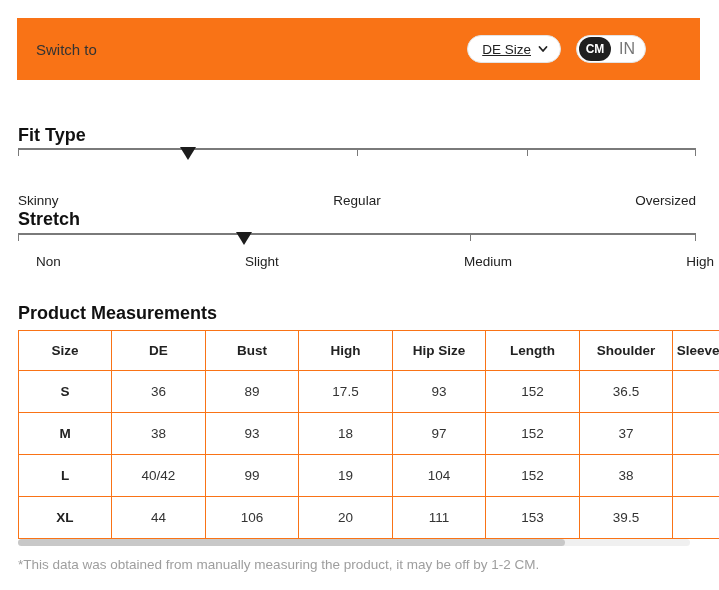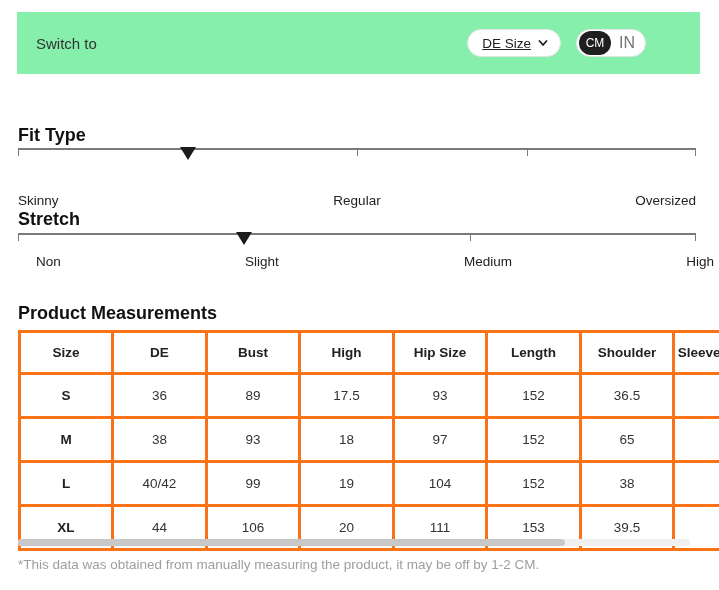--- a/index.html
+++ b/index.html
@@ -2,38 +2,38 @@
 <html><head>
 <meta charset="utf-8">
 <style>
   html,body{margin:0;padding:0;}
   body{
     width:719px;height:590px;position:relative;overflow:hidden;
     background:#ffffff;font-family:"Liberation Sans",sans-serif;color:#222;
   }
   
   .switch-bar{
-    position:absolute;left:17px;top:12px;width:683px;height:62px;
-    background:#86efac;display:flex;align-items:center;
+    position:absolute;left:17px;top:18px;width:683px;height:62px;
+    background:#f97316;display:flex;align-items:center;
     padding:0 54px 0 19px;box-sizing:border-box;gap:28px;
   }
   .switch-label{font-size:15px;color:#333;}
   .switch-controls{margin-left:auto;display:flex;align-items:center;gap:15px;}
   .pill{
     background:#fff;border:1px solid #e3e3e3;border-radius:16px;height:28px;
     display:flex;align-items:center;box-sizing:border-box;
   }
   .size-dropdown{padding:0 12px 0 14px;gap:7px;cursor:pointer;text-decoration:underline;}
   .size-dropdown .dd-label{font-size:13.5px;color:#222;}
   .chevron{width:10px;height:10px;display:block;}
   .unit-toggle{padding:2px;width:70px;justify-content:flex-start;}
   .unit-selected{
     background:#1f1f1f;color:#fff;border-radius:12px;height:24px;min-width:32px;
     display:flex;align-items:center;justify-content:center;
-    font-size:12px;font-weight:normal;cursor:pointer;
+    font-size:12px;font-weight:bold;cursor:pointer;
   }
   .unit-unselected{
     color:#767676;font-size:16px;flex:1;text-align:center;cursor:pointer;
   }
   
   .section-title{
     position:absolute;left:18px;font-size:18px;font-weight:bold;color:#111;
     line-height:24px;white-space:nowrap;
   }
   #fit-title{top:108px;}
@@ -58,21 +58,21 @@
   }
   .lbl-start{left:0;}
   .lbl-end{right:0;}
   .lbl-mid{transform:translateX(-50%);}
   
   .meas-table{
     position:absolute;left:18px;top:330px;border-collapse:collapse;
     table-layout:fixed;width:754px;background:#fff;
   }
   .meas-table th,.meas-table td{
-    border:3px solid #f97316;text-align:center;vertical-align:middle;
+    border:1px solid #f97316;text-align:center;vertical-align:middle;
     font-size:13.5px;color:#333;padding:0;overflow:hidden;white-space:nowrap;
   }
   .meas-table th{height:39px;font-weight:bold;color:#222;}
   .meas-table td{height:41px;}
   .meas-table td.size-cell{font-weight:bold;color:#222;}
   
   .hscroll-track{
     position:absolute;left:18px;top:539px;width:672px;height:7px;
     background:#f0f0f0;border-radius:4px;
   }
@@ -173,21 +173,21 @@
       <td>36.5</td>
       <td></td>
     </tr>
     <tr>
       <td class="size-cell">M</td>
       <td>38</td>
       <td>93</td>
       <td>18</td>
       <td>97</td>
       <td>152</td>
-      <td>65</td>
+      <td>37</td>
       <td></td>
     </tr>
     <tr>
       <td class="size-cell">L</td>
       <td>40/42</td>
       <td>99</td>
       <td>19</td>
       <td>104</td>
       <td>152</td>
       <td>38</td>

